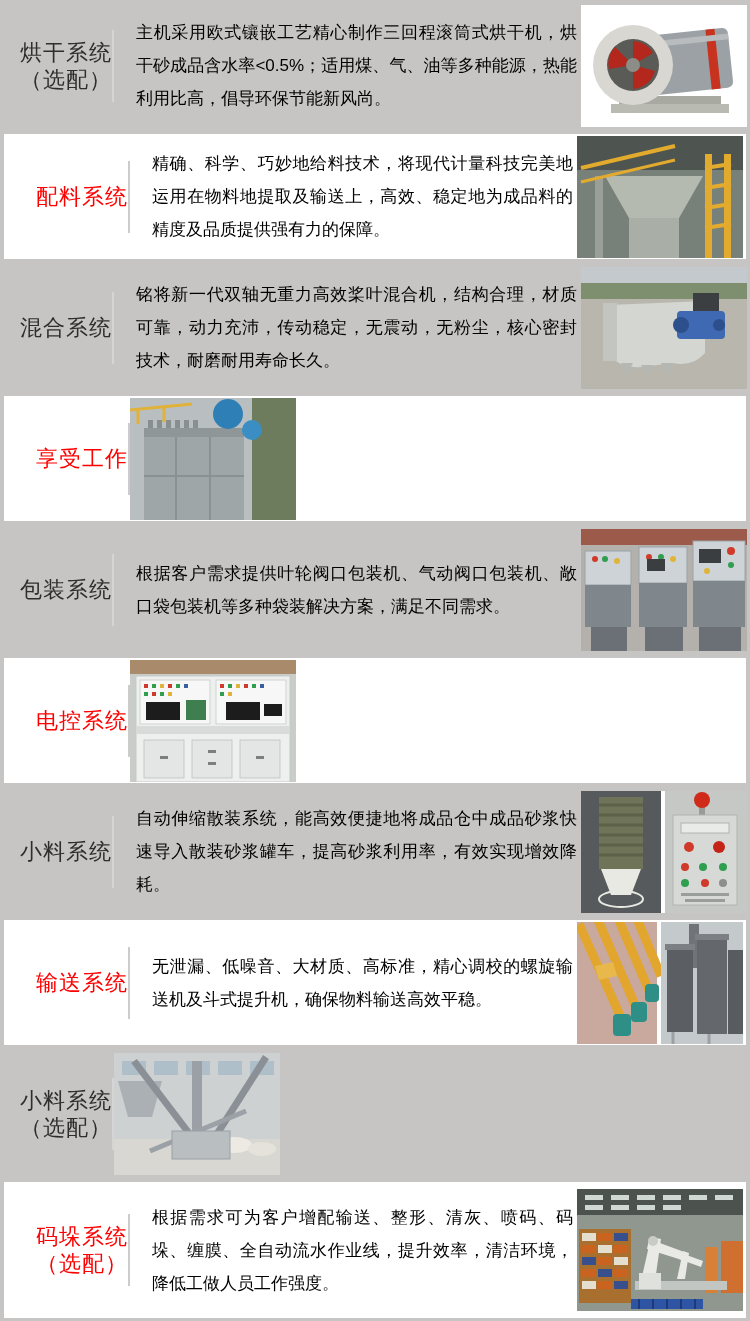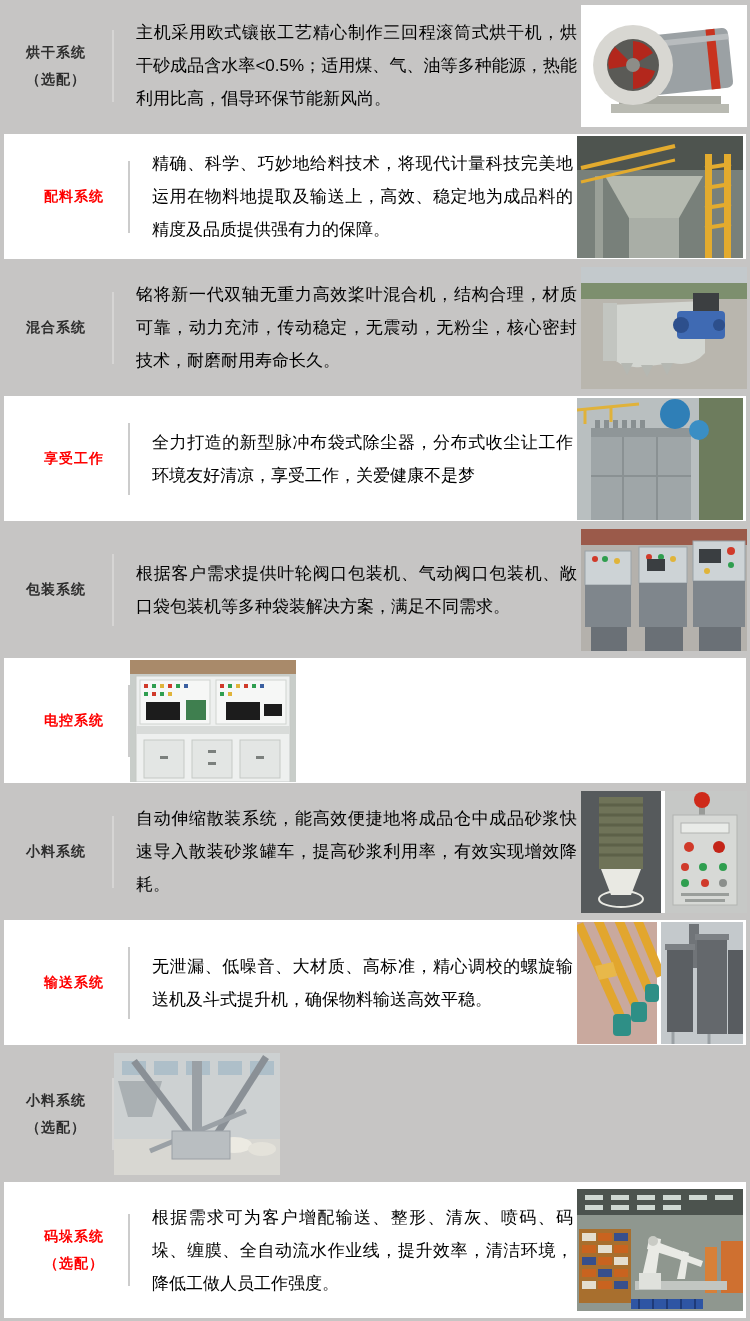--- a/index.html
+++ b/index.html
@@ -21,23 +21,23 @@
   .row.white{
     background:#ffffff;
     border-top:3px solid #c6c5c4;
     border-bottom:3px solid #c6c5c4;
     border-left:4px solid #c6c5c4;
     border-right:4px solid #c6c5c4;
   }
   .label{
     width:112px;
     flex:0 0 112px;
-    text-align:center;
-    font-size:14px;
-    font-weight:bold;
+    text-align:right;
+    font-size:22px;
+    font-weight:normal;
     line-height:27px;
     color:#2e2e2e;
     letter-spacing:1px;
   }
   .row.white .label{width:108px;flex-basis:108px;margin-left:16px;}
   .label.red{color:#fe0000;}
   .divider{
     width:2px;height:72px;flex:0 0 2px;
     background:#d6d5d4;
   }
@@ -146,21 +146,20 @@
       </svg>
     </div>
   </div>
 
   <div class="row white">
     <div class="label red">
       <div>享受工作</div>
       <div></div>
     </div>
     <div class="divider"></div>
-    <div class="desc">全力打造的新型脉冲布袋式除尘器，分布式收尘让工作环境友好清凉，享受工作，关爱健康不是梦</div>
     <div class="photo">
       <svg viewBox="0 0 166 122">
         <rect width="166" height="122" fill="#b9bfc0"></rect>
         <rect x="122" width="44" height="122" fill="#6d7c5d"></rect>
         <rect x="14" y="30" width="100" height="92" fill="#9fa6a8"></rect>
         <rect x="14" y="30" width="100" height="9" fill="#8f9698"></rect>
         <g stroke="#8a9193" stroke-width="2">
           <line x1="46" y1="39" x2="46" y2="122"></line>
           <line x1="80" y1="39" x2="80" y2="122"></line>
           <line x1="14" y1="78" x2="114" y2="78"></line>

